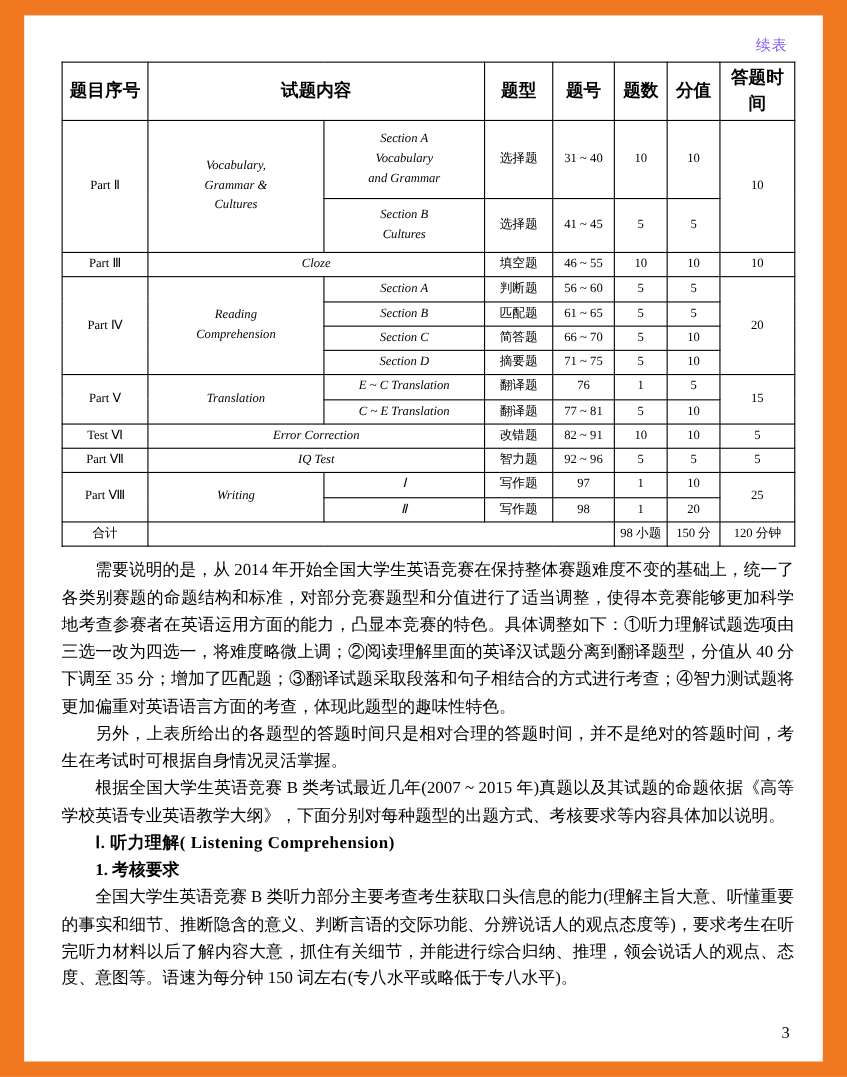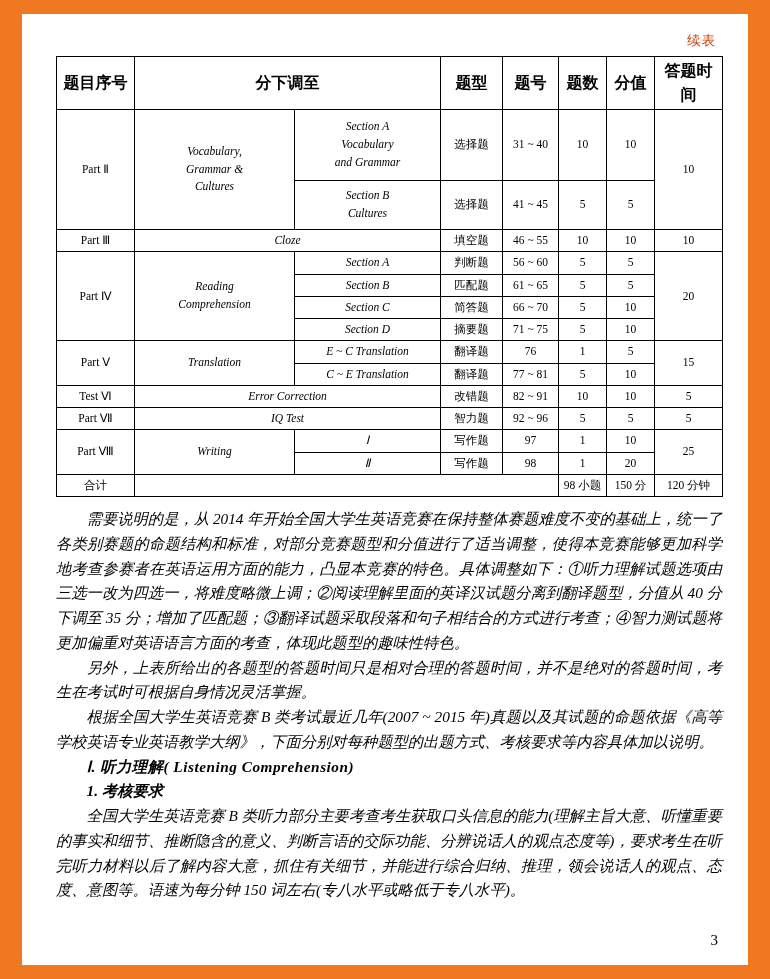--- a/index.html
+++ b/index.html
@@ -19,21 +19,21 @@
     top: 14px;
     width: 726px;
     height: 951px;
     background: #ffffff;
     box-sizing: border-box;
     padding: 18px 26px 10px 34px;
   }
   .cont-label {
     text-align: right;
     font-size: 13.5px;
-    color: #c2410c;
+    color: #8b5cf6;
     margin: 0 6px 6px 0;
     letter-spacing: 1px;
   }
   table.exam {
     border-collapse: collapse;
     width: 654px;
     margin: 0 auto;
     table-layout: fixed;
   }
   table.exam td, table.exam th {
@@ -62,21 +62,20 @@
   }
   .multi-line div {
     line-height: 1.55;
   }
   .body-text {
     font-size: 15.3px;
     line-height: 1.62;
     color: #000;
     text-align: justify;
     margin-top: 10px;
-    font-style: italic;
   }
   .body-text p {
     margin: 0 0 0 0;
     text-indent: 2em;
   }
   .body-text p.h2 {
     text-indent: 2em;
     font-weight: bold;
   }
   .body-text p.h3 {
@@ -118,21 +117,21 @@
         <col class="w-sub">
         <col class="w-type">
       <col class="w-no">
         <col class="w-cnt">
         <col class="w-score">
         <col class="w-time">
     </colgroup>
     <thead>
       <tr>
         <th>题目序号</th>
-        <th colspan="2">分下调至</th>
+        <th colspan="2">试题内容</th>
         <th>题型</th>
         <th>题号</th>
         <th>题数</th>
         <th>分值</th>
         <th>答题时间</th>
       </tr>
     </thead>
     <tbody>
 
       <tr>

